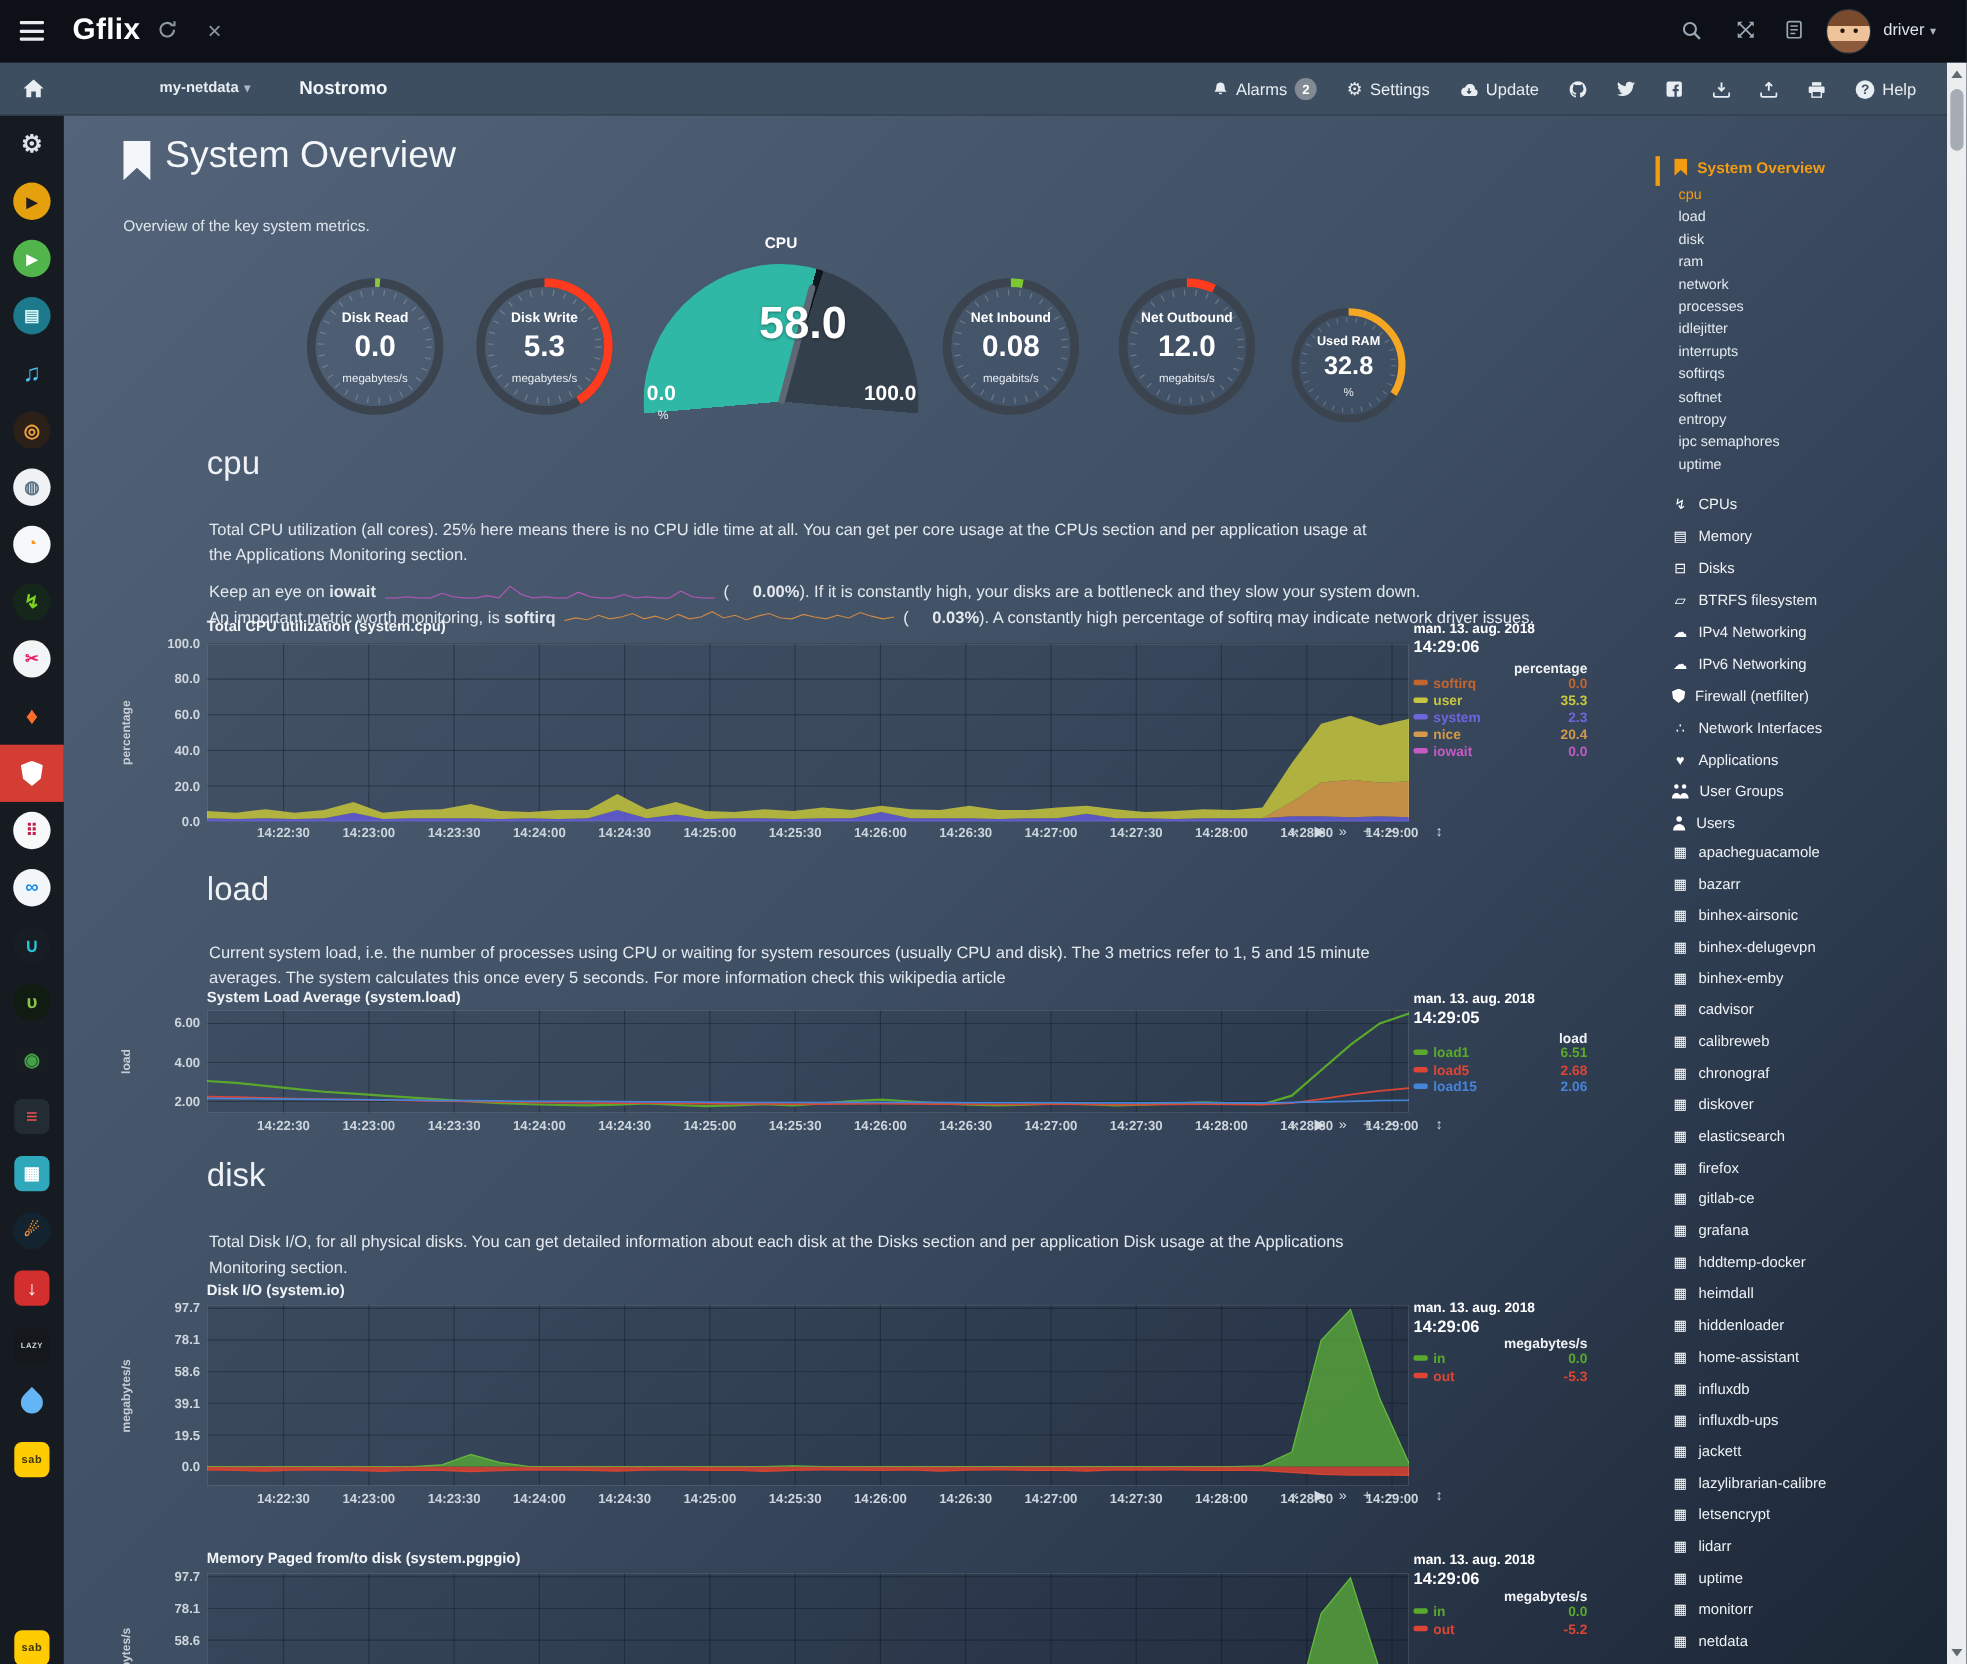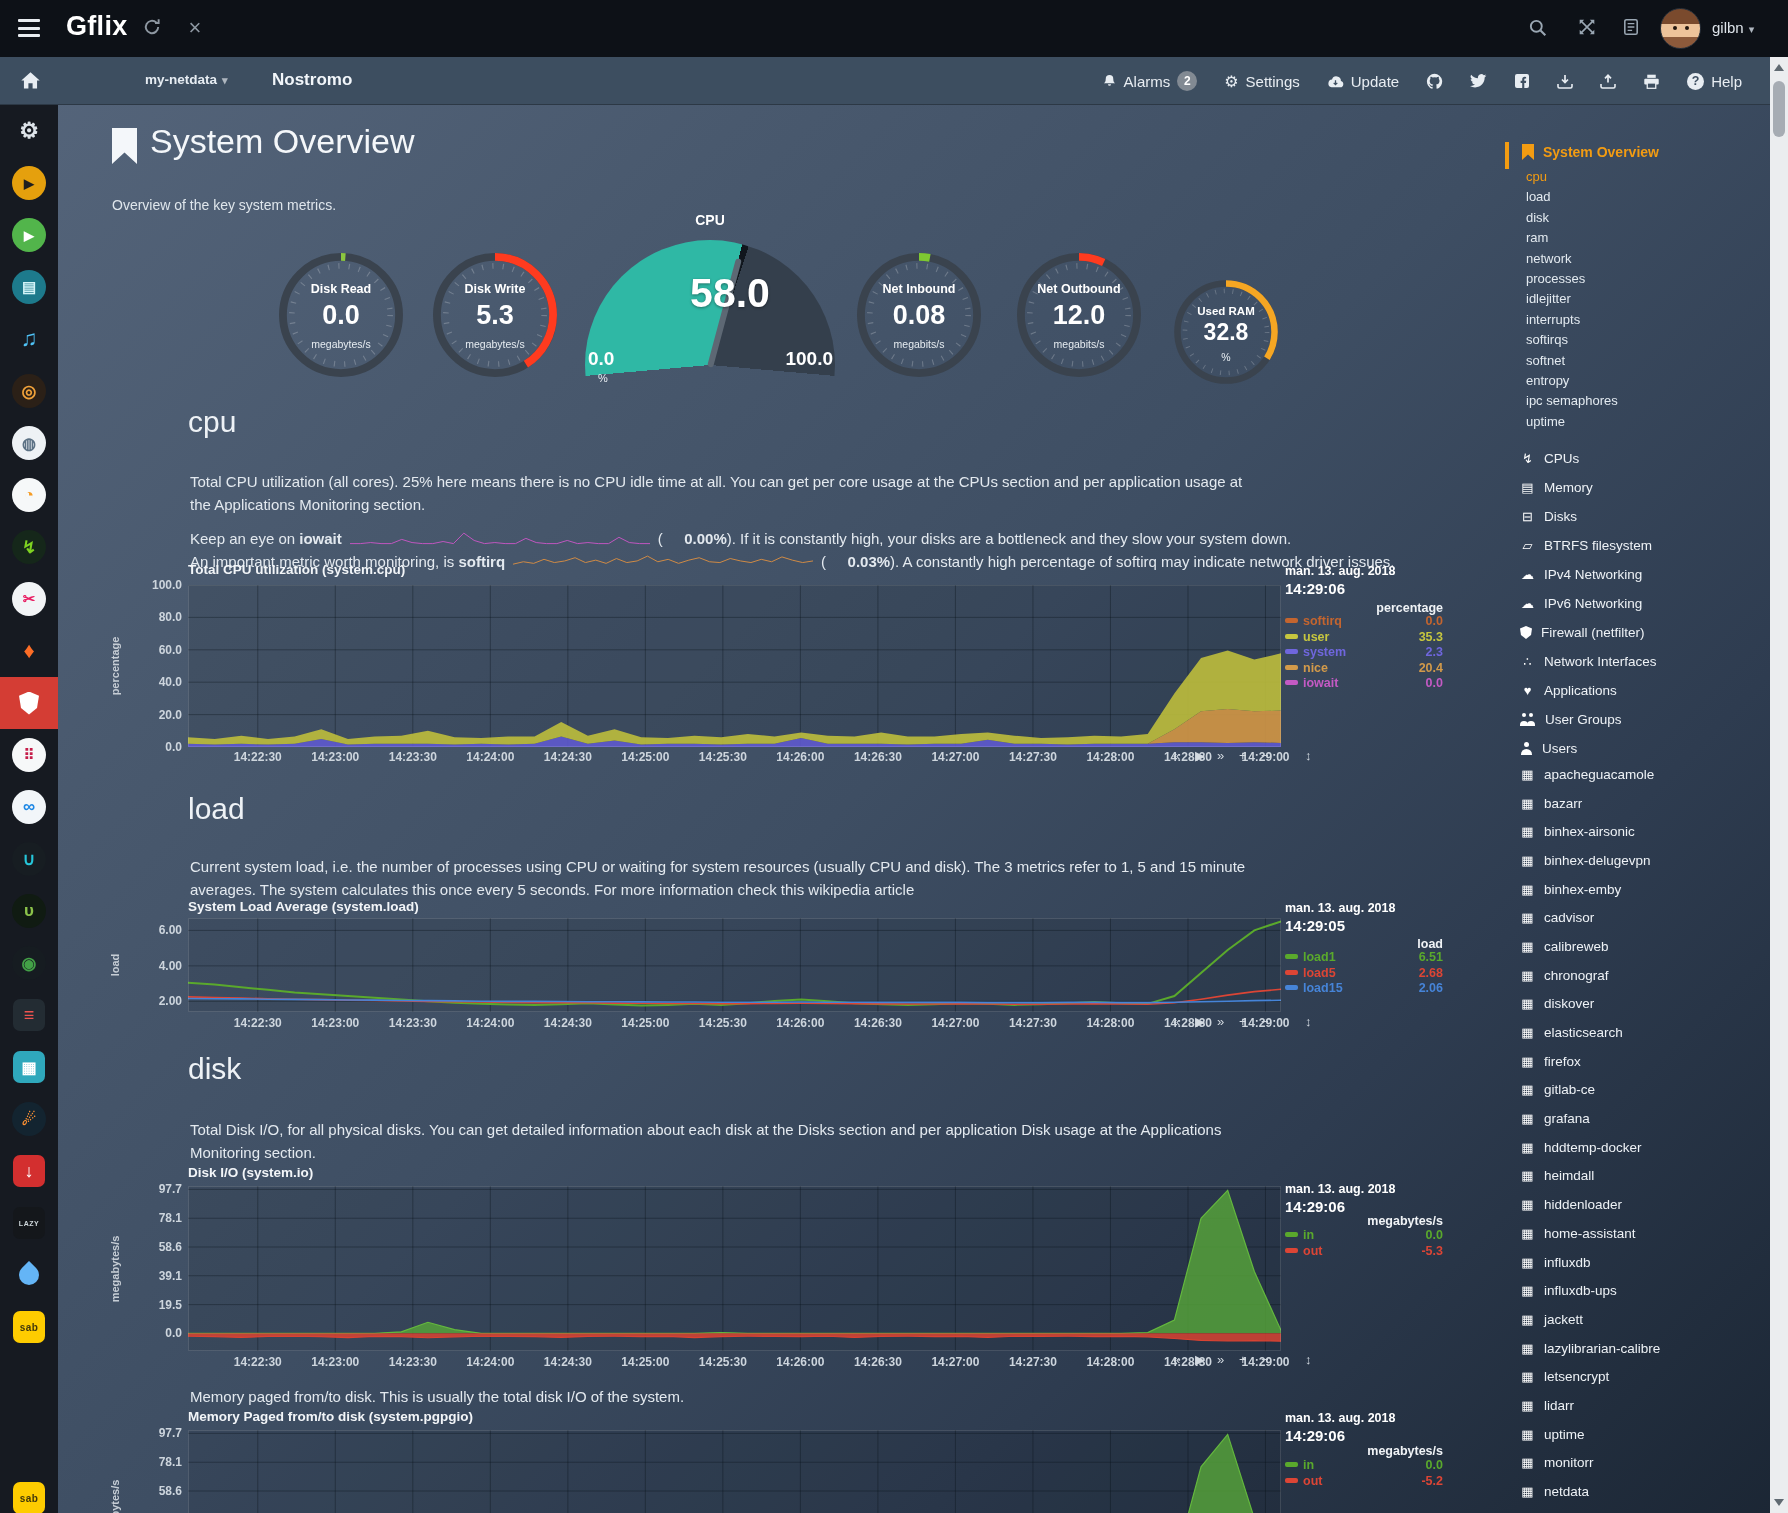--- a/index.html
+++ b/index.html
@@ -127,21 +127,21 @@
           <path d="M1.5 1.5h4L1.5 5.5zM14.5 1.5v4L10.5 1.5zM14.5 14.5h-4l4-4zM1.5 14.5v-4l4 4z" fill="#9aa7b3"></path>
         </svg>
     </div>
     <div class="tb-ic" style="left:1622px;">
       <svg viewBox="0 0 16 16" width="18" height="18">
           <rect x="2.5" y="1.5" width="11" height="13" rx="1.5" fill="none" stroke="#9aa7b3" stroke-width="1.4"></rect>
           <path d="M5 5h6M5 8h6M5 11h4" stroke="#9aa7b3" stroke-width="1.2"></path>
         </svg>
     </div>
     <div class="avatar"></div>
-    <div class="tb-right-txt caret" style="left:1712px;"><span>gilbn</span></div>
+    <div class="tb-right-txt caret" style="left:1712px;"><span>driver</span></div>
   </header>
 
   <nav class="ndbar">
     <span class="home">
       <svg viewBox="0 0 16 14" width="21" height="19">
           <path d="M8 .8 15 7h-2v6h-3.4V9H6.4v4H3V7H1z" fill="#e8edf2"></path>
         </svg>
     </span>
     <span class="nd-host caret"><span>my-netdata</span></span>
     <span class="nd-brand">Nostromo</span>
@@ -226,21 +226,20 @@
           <polyline points="0,7.269230769230769 3.4482758620689653,5.538461538461538 6.896551724137931,6.692307692307692 10.344827586206897,3.8076923076923075 13.793103448275861,6.115384615384616 17.24137931034483,4.961538461538462 20.689655172413794,2.653846153846154 24.137931034482758,6.115384615384616 27.586206896551722,4.384615384615384 31.03448275862069,6.692307692307692 34.48275862068966,3.2307692307692317 37.93103448275862,6.115384615384616 41.37931034482759,4.961538461538462 44.827586206896555,1.5 48.275862068965516,5.538461538461538 51.724137931034484,3.8076923076923075 55.172413793103445,6.692307692307692 58.620689655172406,4.384615384615384 62.06896551724138,2.653846153846154 65.51724137931035,5.538461538461538 68.96551724137932,6.115384615384616 72.41379310344827,3.2307692307692317 75.86206896551724,4.961538461538462 79.3103448275862,6.115384615384616 82.75862068965517,3.8076923076923075 86.20689655172413,5.538461538461538 89.65517241379311,2.0769230769230775 93.10344827586206,4.384615384615384 96.55172413793103,6.115384615384616 100,4.961538461538462 " fill="none" stroke="#cf8a45" stroke-width="1" vector-effect="non-scaling-stroke"></polyline>
         </svg>
       <span>(</span><span class="pval">0.03%</span><span>). A constantly high percentage of softirq may indicate network driver issues.</span>
     </div>
 
     <h2 class="sec-h" style="top:792px;margin:0;font-weight:400;">load</h2>
     <p class="para" style="top:855px;width:1100px;margin:0;"><span>Current system load, i.e. the number of processes using CPU or waiting for system resources (usually CPU and disk). The 3 metrics refer to 1, 5 and 15 minute averages. The system calculates this once every 5 seconds. For more information check this </span><span class="link">wikipedia article</span></p>
 
     <h2 class="sec-h" style="top:1052px;margin:0;font-weight:400;">disk</h2>
     <p class="para" style="top:1118px;width:1100px;margin:0;">Total Disk I/O, for all physical disks. You can get detailed information about each disk at the Disks section and per application Disk usage at the Applications Monitoring section.</p>
-    <p class="para" style="top:1385px;width:1100px;margin:0;">Memory paged from/to disk. This is usually the total disk I/O of the system.</p>
   <div style="position: absolute; left: 274px; top: 248px; width: 134px; height: 134px;"><svg viewBox="0 0 120 120" width="134" height="134">
           <circle cx="60" cy="60" r="52" fill="none" stroke="#3a434e" stroke-width="7"></circle>
           <circle cx="60" cy="60" r="44" fill="none" stroke="rgba(255,255,255,0.22)" stroke-width="5" stroke-dasharray="1 8.3"></circle>
           <circle cx="60" cy="60" r="52" fill="none" stroke="#8bc63f" stroke-width="7" stroke-dasharray="4 326.7256359733385" transform="rotate(-90 60 60)"></circle>
         </svg><div style="position: absolute; left: 0px; top: 34.17px; width: 100%; text-align: center; color: rgb(255, 255, 255); font-weight: bold; font-size: 12.5px;">Disk Read</div><div style="position: absolute; left: 0px; top: 51.59px; width: 100%; text-align: center; color: rgb(255, 255, 255); font-weight: bold; font-size: 27px;">0.0</div><div style="position: absolute; left: 0px; top: 89.78px; width: 100%; text-align: center; color: rgb(230, 236, 241); font-size: 10.5px;">megabytes/s</div></div>
       <div style="position: absolute; left: 428px; top: 248px; width: 134px; height: 134px;"><svg viewBox="0 0 120 120" width="134" height="134">
           <circle cx="60" cy="60" r="52" fill="none" stroke="#3a434e" stroke-width="7"></circle>
           <circle cx="60" cy="60" r="44" fill="none" stroke="rgba(255,255,255,0.22)" stroke-width="5" stroke-dasharray="1 8.3"></circle>
           <circle cx="60" cy="60" r="52" fill="none" stroke="#ff3b1f" stroke-width="7" stroke-dasharray="133.95751074906877 326.7256359733385" transform="rotate(-90 60 60)"></circle>
         </svg><div style="position: absolute; left: 0px; top: 34.17px; width: 100%; text-align: center; color: rgb(255, 255, 255); font-weight: bold; font-size: 12.5px;">Disk Write</div><div style="position: absolute; left: 0px; top: 51.59px; width: 100%; text-align: center; color: rgb(255, 255, 255); font-weight: bold; font-size: 27px;">5.3</div><div style="position: absolute; left: 0px; top: 89.78px; width: 100%; text-align: center; color: rgb(230, 236, 241); font-size: 10.5px;">megabytes/s</div></div>

